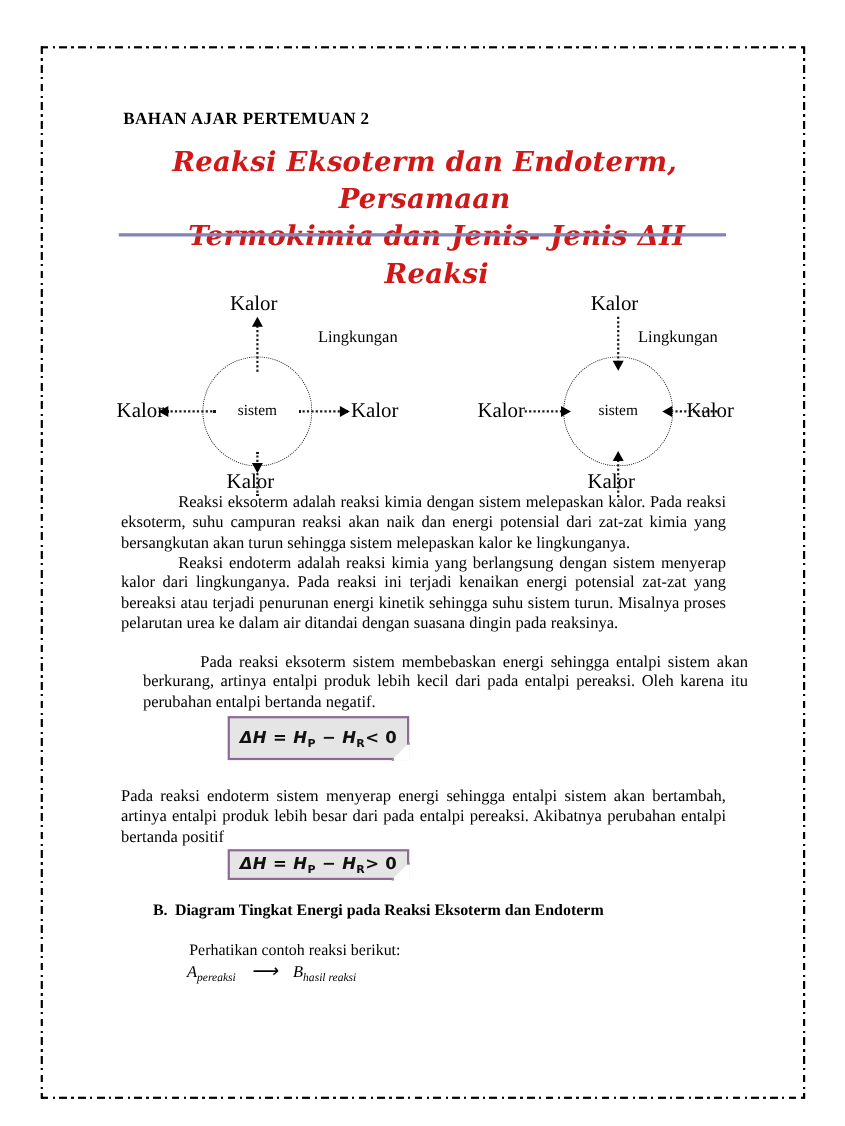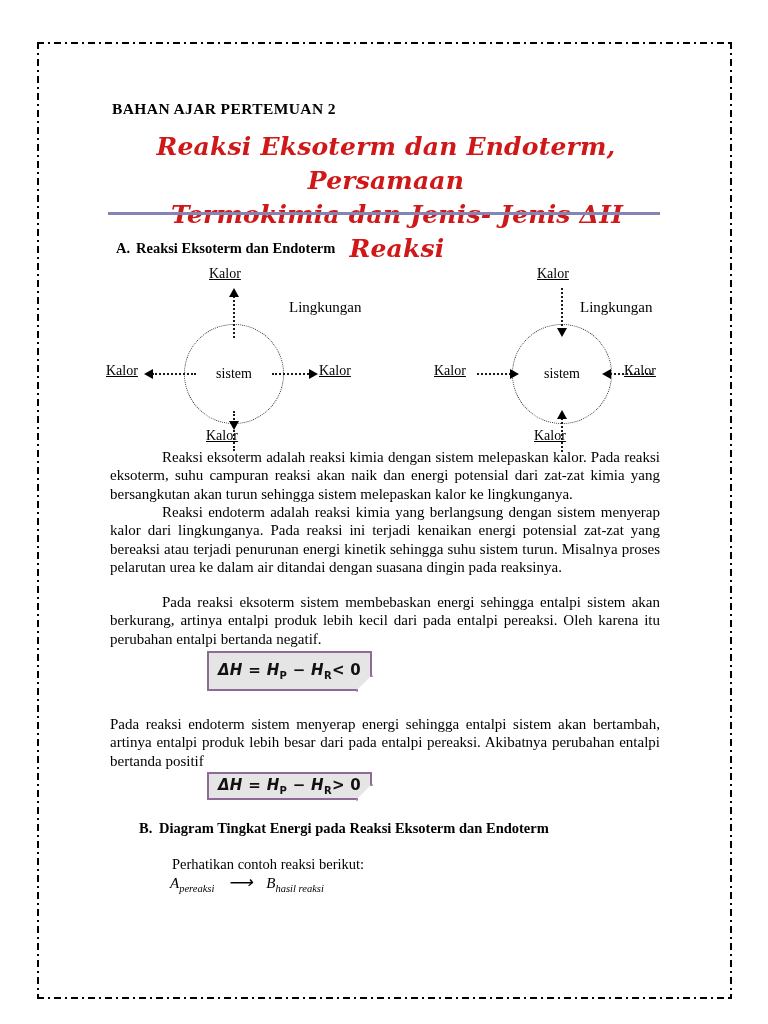--- a/index.html
+++ b/index.html
@@ -72,21 +72,21 @@
     position:absolute;left:80px;top:58px;width:100px;height:100px;
     display:flex;align-items:center;justify-content:center;
     font-size:14px;
   }
   .ling{
     position:absolute;font-size:15px;
   }
   .diagram.left .ling{left:185px;top:33px;}
   .diagram.right .ling{left:148px;top:33px;}
 
-  .kal{position:absolute;font-size:14px;text-decoration:underline;}
+  .kal{position:absolute;font-size:19px;}
   
   .shaft-v{
     position:absolute;left:129px;width:0;
     border-left:2px dotted #1a1a1a;
   }
   .shaft-h{
     position:absolute;top:107px;height:0;
     border-top:2px dotted #1a1a1a;
   }
   .head{position:absolute;width:0;height:0;}
@@ -153,23 +153,20 @@
 
   <div class="doc-header">BAHAN AJAR PERTEMUAN 2</div>
 
   <div class="doc-title">
     <span>Reaksi Eksoterm dan Endoterm, Persamaan</span>
     <span class="title-line2">Termokimia dan Jenis- Jenis ΔH Reaksi</span>
   </div>
 
   <div class="title-rule"></div>
 
-  <div class="sec-a">
-    <span class="lett">A.</span><span>Reaksi Eksoterm dan Endoterm</span>
-  </div>
 
   <div class="diagram left">
     <div class="circle"></div>
     <div class="sys-label">sistem</div>
     <div class="ling">Lingkungan</div>
 
     <div class="kal" style="left:105px;top:0px;">Kalor</div>
     <div class="kal" style="left:102px;top:162px;">Kalor</div>
     <div class="kal" style="left:2px;top:97px;">Kalor</div>
     <div class="kal" style="left:215px;top:97px;">Kalor</div>
@@ -211,21 +208,21 @@
   </div>
 
   <div class="para" style="top:448px;">
     <span class="ind"></span><span>Reaksi eksoterm adalah reaksi kimia dengan sistem melepaskan kalor. Pada reaksi eksoterm, suhu campuran reaksi akan naik dan energi potensial dari zat-zat kimia yang bersangkutan akan turun sehingga sistem melepaskan kalor ke lingkunganya.</span>
   </div>
 
   <div class="para" style="top:503px;">
     <span class="ind"></span><span>Reaksi endoterm adalah reaksi kimia yang berlangsung dengan sistem menyerap kalor dari lingkunganya. Pada reaksi ini terjadi kenaikan energi potensial zat-zat yang bereaksi atau terjadi penurunan energi kinetik sehingga suhu sistem turun. Misalnya proses pelarutan urea ke dalam air ditandai dengan suasana dingin pada reaksinya.</span>
   </div>
 
-  <div class="para" style="top:593px;">
+  <div class="para" style="top:593px;margin-left:20px;">
     <span class="ind"></span><span>Pada reaksi eksoterm sistem membebaskan energi sehingga entalpi sistem akan berkurang, artinya entalpi produk lebih kecil dari pada entalpi pereaksi. Oleh karena itu perubahan entalpi bertanda negatif.</span>
   </div>
 
   <div class="fbox" style="left:207px;top:651px;width:165px;height:40px;">
     <span class="eq"><i>ΔH</i> <span>=</span> <i>H</i><sub>P</sub> <span>−</span> <i>H</i><sub>R</sub><span>&lt; 0</span></span>
     <span class="fold"></span>
   </div>
 
   <div class="para" style="top:715px;">
     <span>Pada reaksi endoterm sistem menyerap energi sehingga entalpi sistem akan bertambah, artinya entalpi produk lebih besar dari pada entalpi pereaksi. Akibatnya perubahan entalpi bertanda positif</span>

